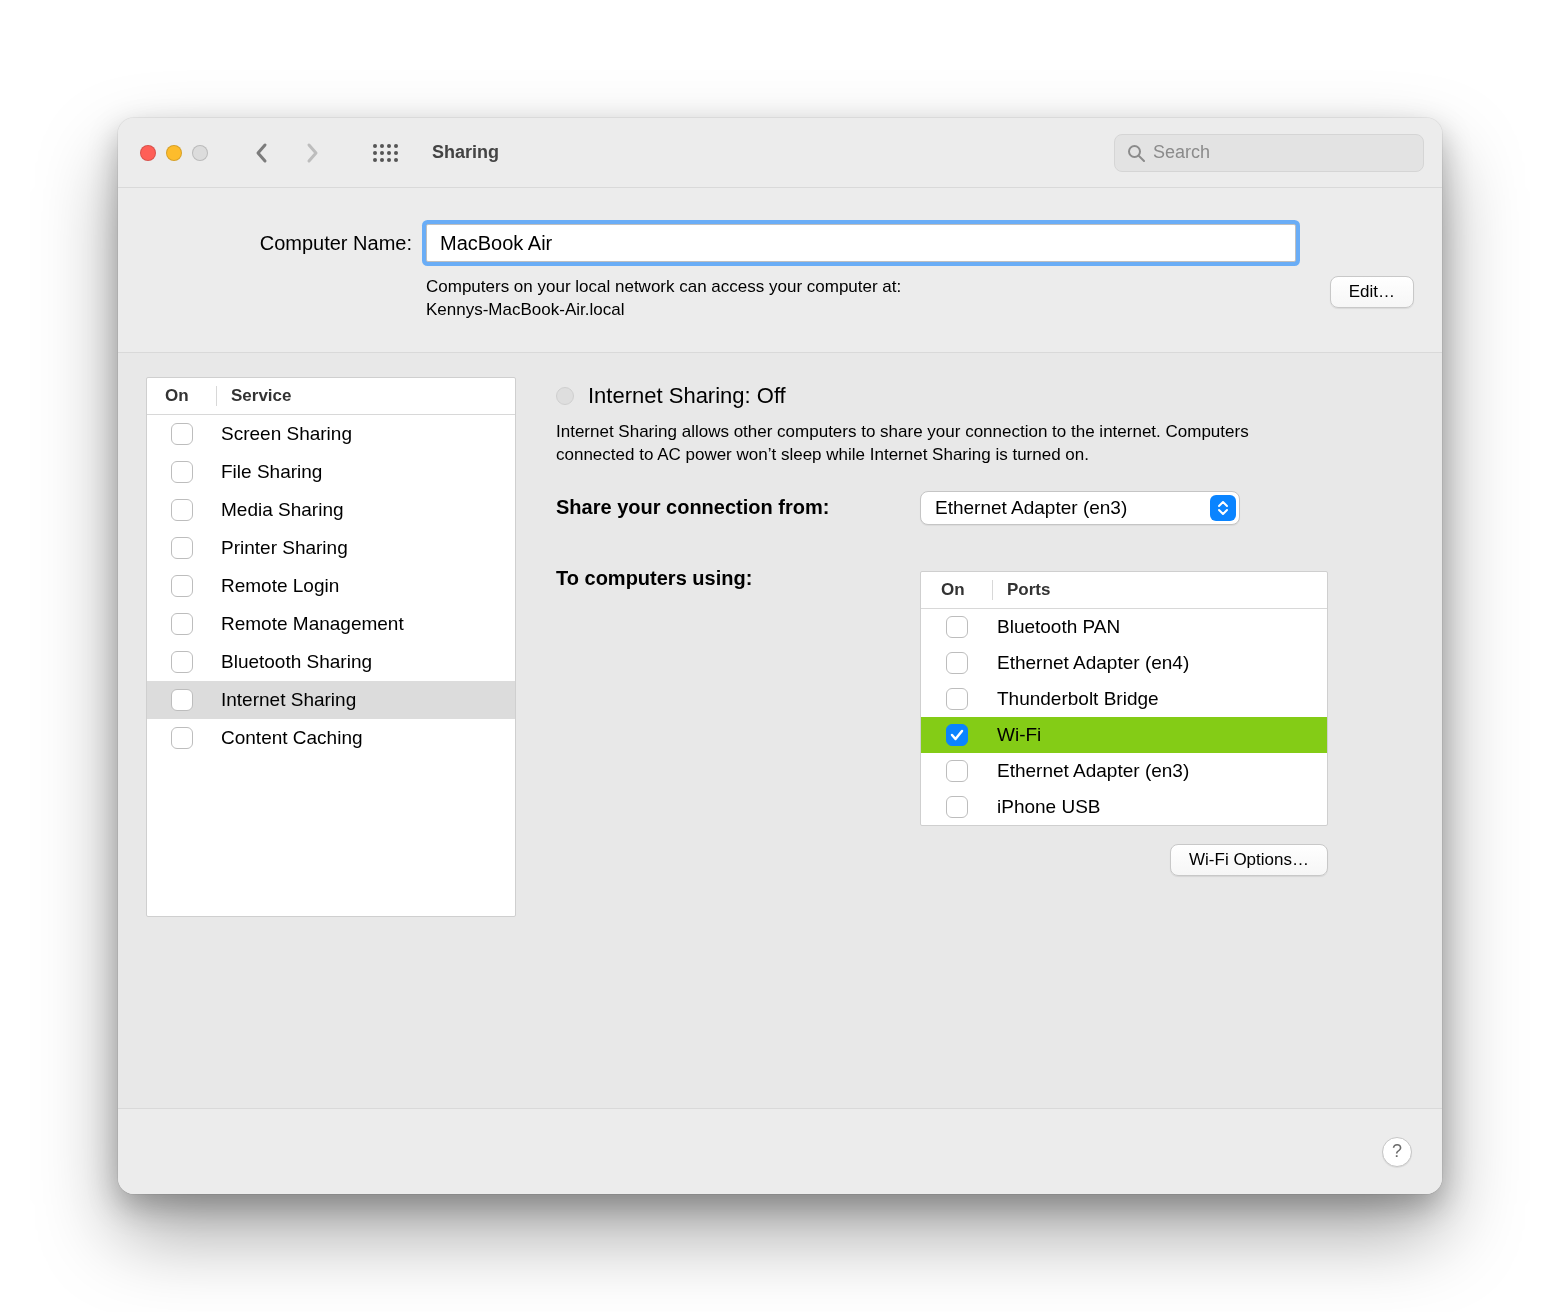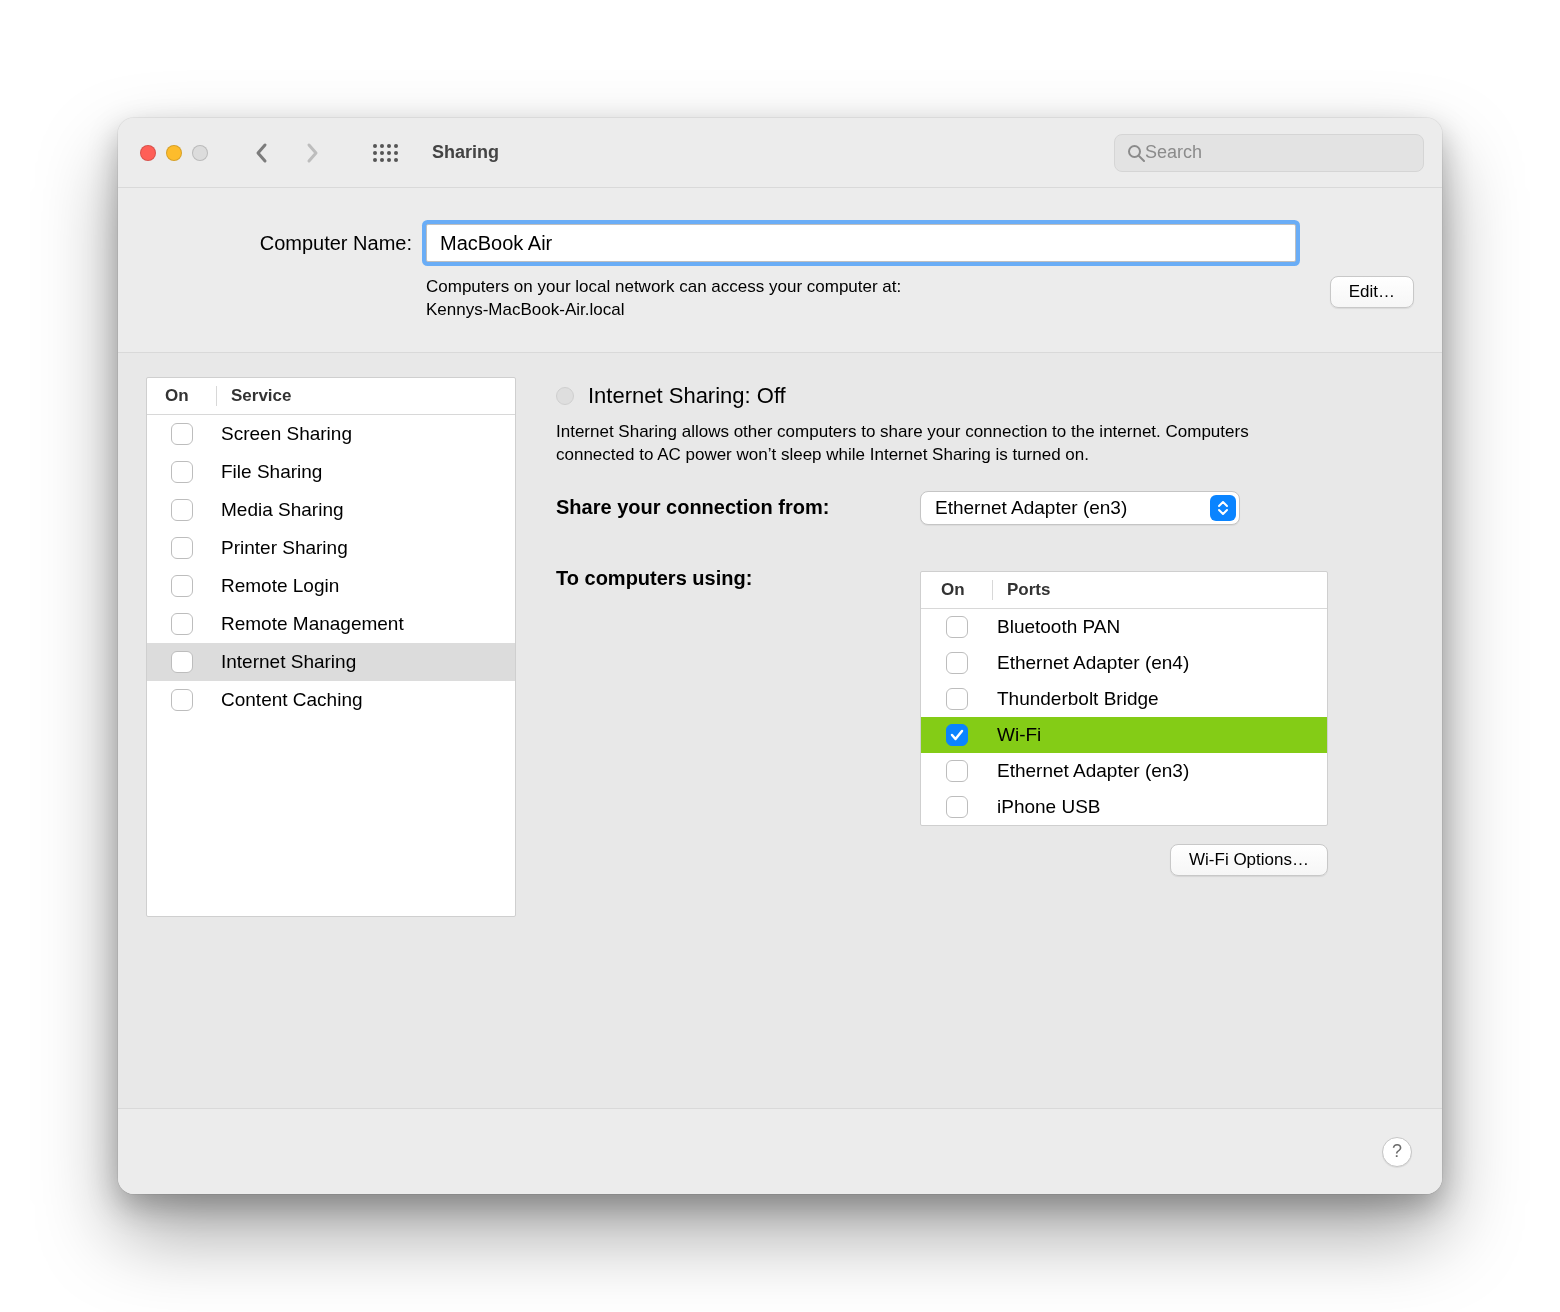--- a/index.html
+++ b/index.html
@@ -71,21 +71,21 @@
 
   .spacer { flex: 1; }
 
   .searchbox {
     width: 310px; height: 38px;
     background:#e3e3e3;
     border: 1px solid #d5d5d5;
     border-radius: 8px;
     display:flex; align-items:center;
     padding: 0 12px;
-    gap: 0;
+    gap: 8px;
     color:#8b8b8b;
   }
   .searchbox input {
     border:0; outline:0; background:transparent;
     font-size: 18px; color:#4a4a4a; flex:1;
   }
   .searchbox input::placeholder { color:#8b8b8b; }
 
   
   .name-strip {
@@ -384,20 +384,26 @@
             <div class="cell-on">
               <div class="chk"></div>
             </div>
             <div class="cell-svc">Remote Login</div>
           </div>
           <div class="svc-row">
             <div class="cell-on">
               <div class="chk"></div>
             </div>
             <div class="cell-svc">Remote Management</div>
+          </div>
+          <div class="svc-row">
+            <div class="cell-on">
+              <div class="chk"></div>
+            </div>
+            <div class="cell-svc">Bluetooth Sharing</div>
           </div>
           <div class="svc-row selected">
             <div class="cell-on">
               <div class="chk"></div>
             </div>
             <div class="cell-svc">Internet Sharing</div>
           </div>
           <div class="svc-row">
             <div class="cell-on">
               <div class="chk"></div>

